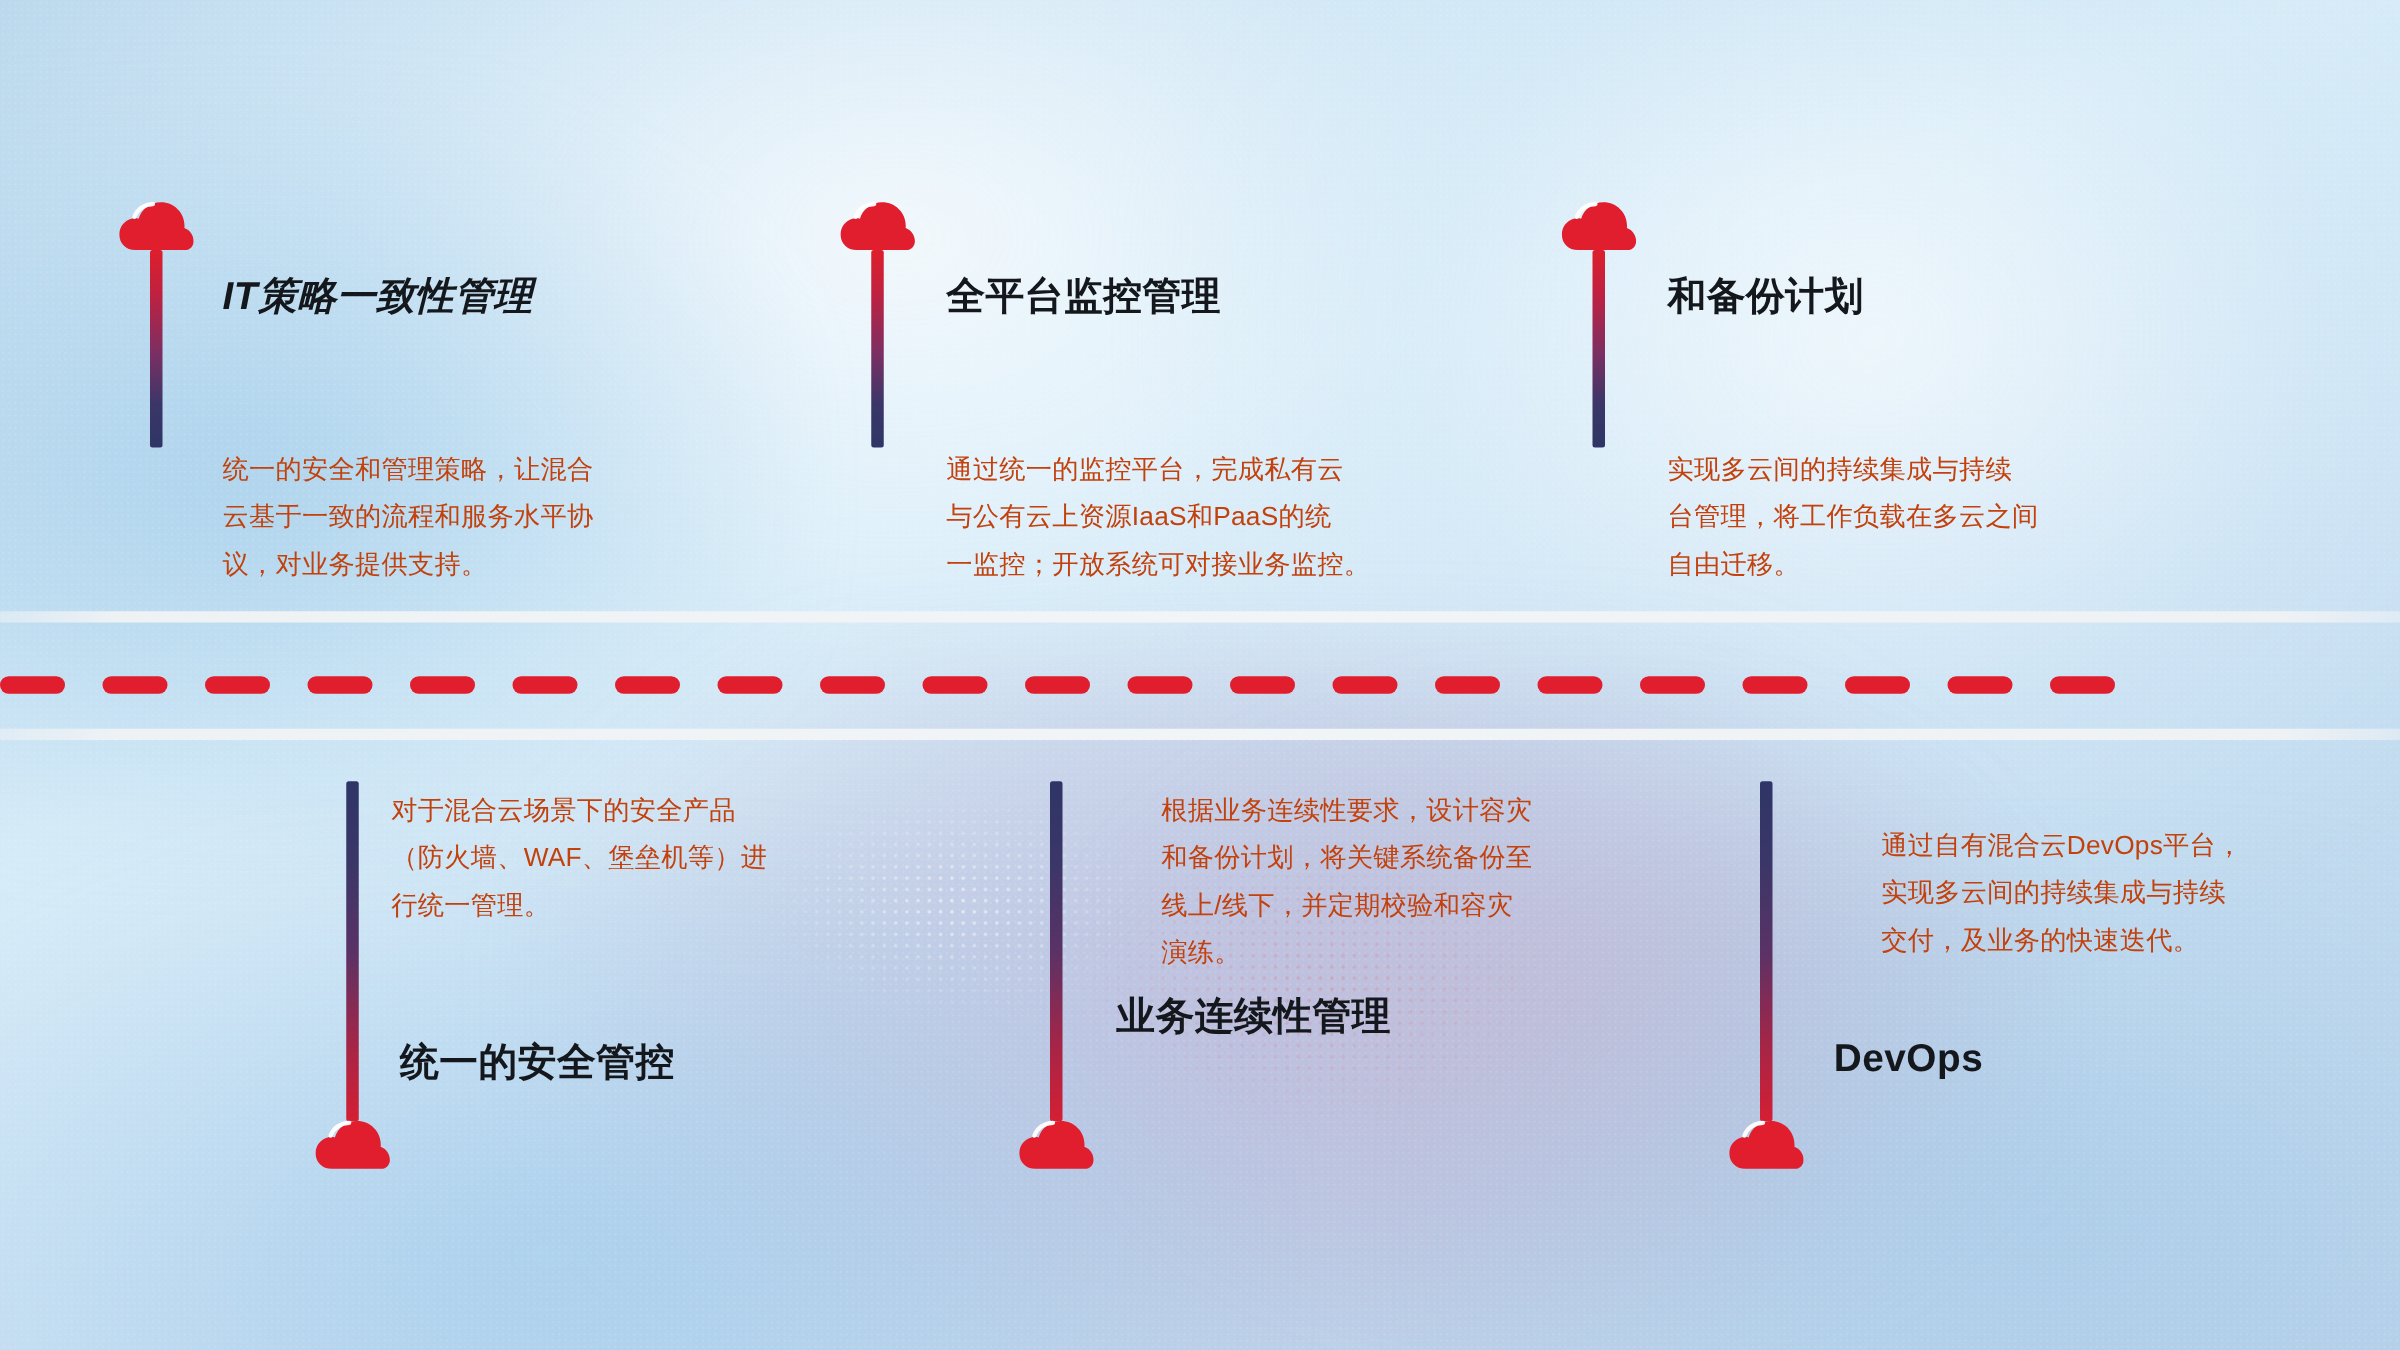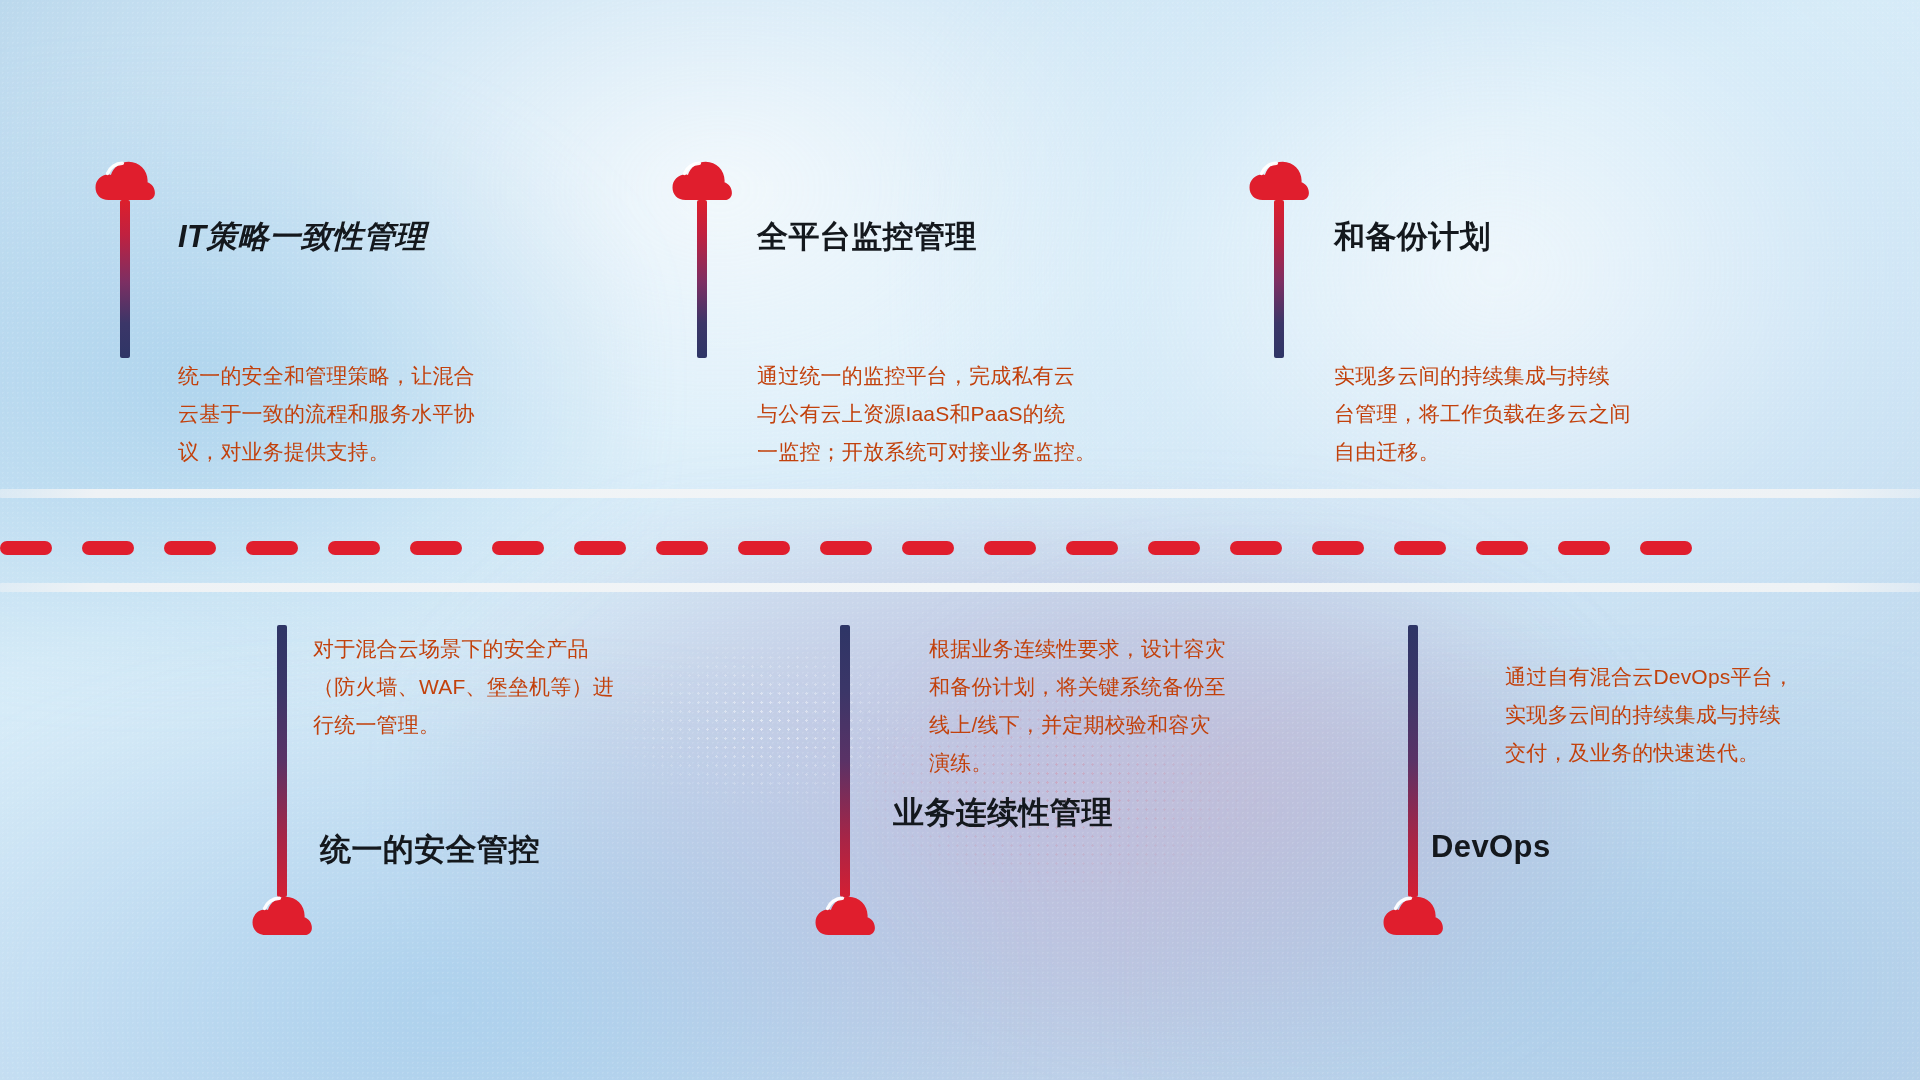--- a/index.html
+++ b/index.html
@@ -289,16 +289,16 @@
       <svg class="cloud-icon" viewBox="0 0 60 44" style="top:268px;">
         <path d="M13.5 42 C5.5 42 0.5 36.5 0.5 29.5 C0.5 22.3 6.2 16.6 13.3 16.6 C14.2 16.6 15.1 16.7 15.9 16.9 C18.3 9.2 25.4 3.7 33.8 3.7 C44.2 3.7 52.6 12.1 52.6 22.5 C52.6 23.1 52.6 23.7 52.5 24.3 C57 25.9 59.9 30.1 59.9 34.9 C59.9 38.6 57.3 42 52.8 42 Z" fill="#e01e2d"></path>
         <path d="M12.5 15.5 C14.8 9.4 20.7 5.2 27.4 5.2" stroke="#ffffff" stroke-width="3.4" stroke-linecap="round" fill="none" opacity="0.95"></path>
       </svg>
     </div>
     <div class="body" style="left:1505px; top:630px;margin-top:28px;">
       <span class="ln">通过自有混合云DevOps平台，</span>
       <span class="ln">实现多云间的持续集成与持续</span>
       <span class="ln">交付，及业务的快速迭代。</span>
     </div>
-    <div class="title" style="left:1431px; top:829px;">DevOps</div>
+    <div class="title" style="left:1467px; top:829px;">DevOps</div>
   </div>
 
 </div>
 
 </body></html>

